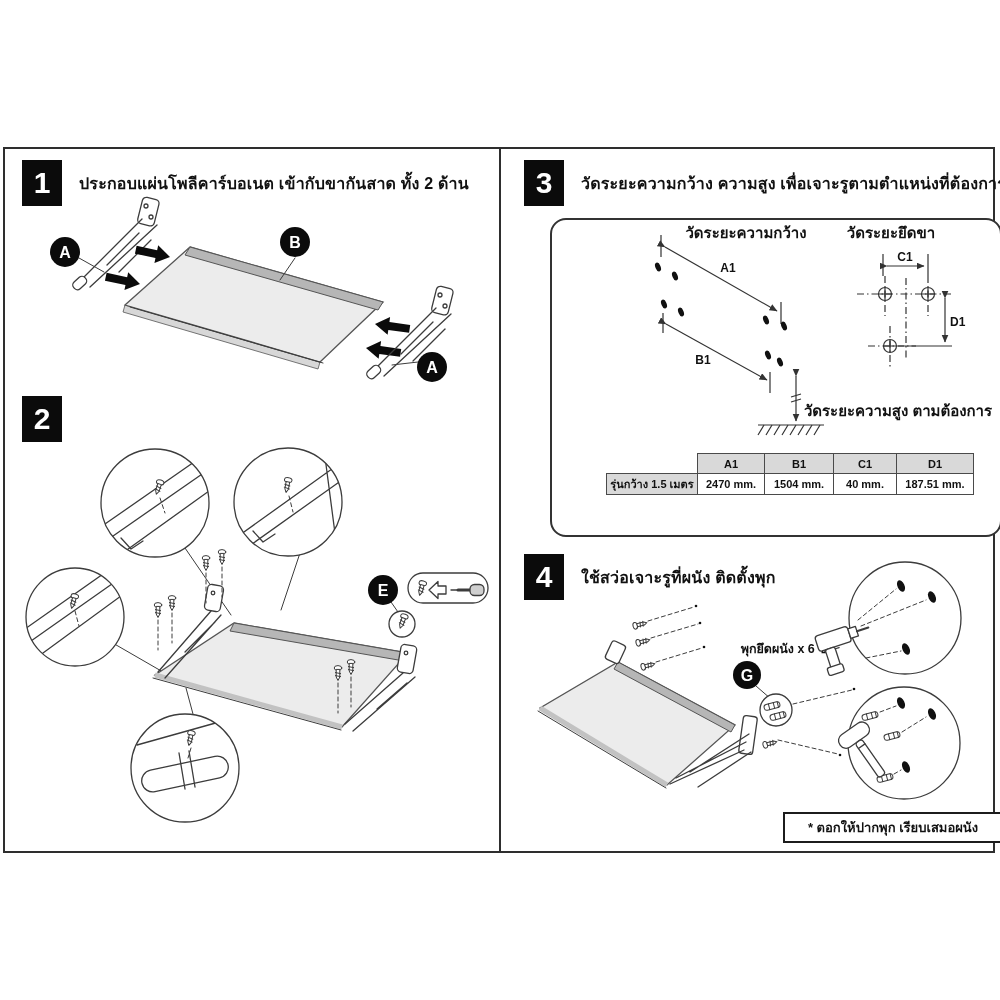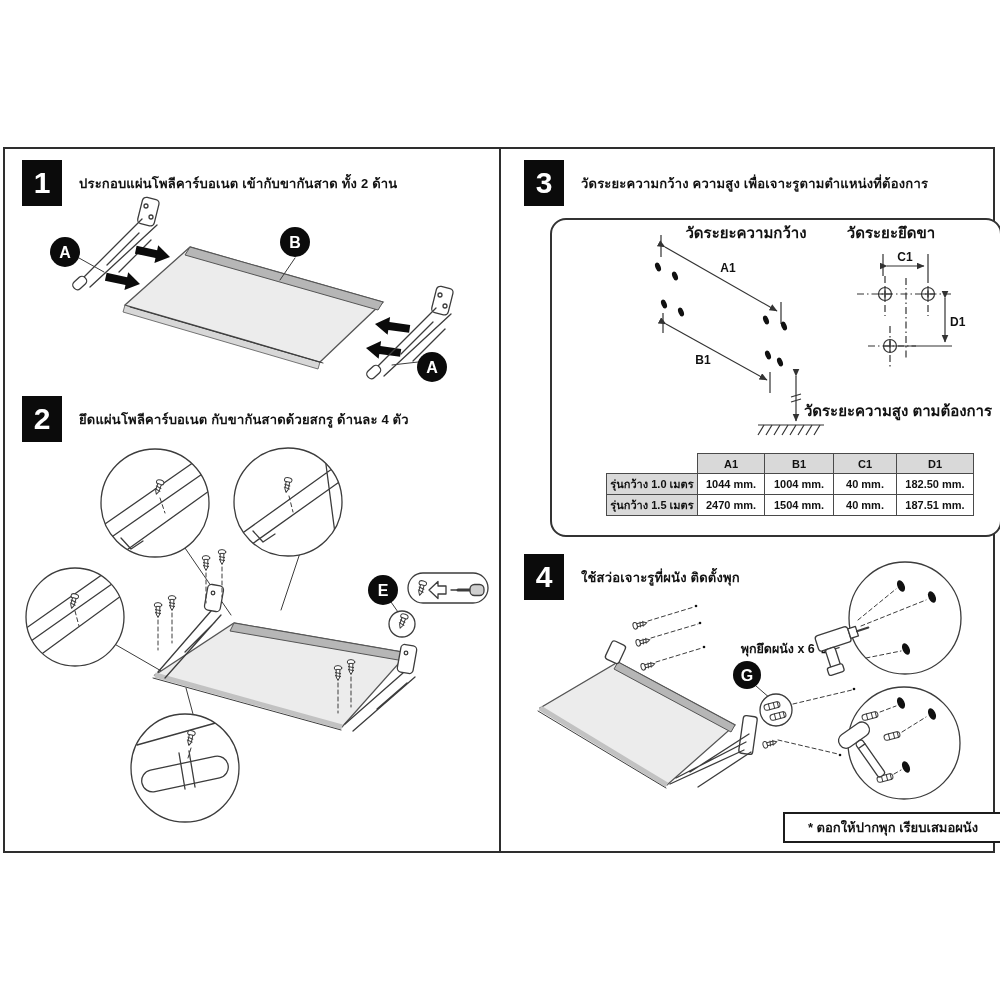--- a/index.html
+++ b/index.html
@@ -4,21 +4,21 @@
 <style>
   html,body{margin:0;padding:0;background:#fff;}
   .page{position:relative;width:1000px;height:1000px;background:#fff;overflow:hidden;
         font-family:"Liberation Sans","DejaVu Sans",sans-serif;color:#111;}
   .frame{position:absolute;left:3px;top:147px;width:992px;height:706px;
          border:2px solid #2e2e2e;box-sizing:border-box;background:#fff;}
   .divider{position:absolute;left:499px;top:147px;width:2px;height:706px;background:#2e2e2e;}
   .step-header{position:absolute;display:flex;align-items:center;gap:17px;z-index:5;}
   .step-badge{width:40px;height:46px;background:#0b0b0b;color:#fff;font-size:30px;font-weight:bold;
               display:flex;align-items:center;justify-content:center;flex:0 0 auto;}
-  .step-title{margin:0;font-size:13px;font-weight:bold;letter-spacing:.2px;white-space:nowrap;}
+  .step-title{margin:0;font-size:16px;font-weight:bold;letter-spacing:.2px;white-space:nowrap;}
   #h1{left:22px;top:160px;} #h2{left:22px;top:396px;} #h3{left:524px;top:160px;} #h4{left:524px;top:554px;}
   .abs{position:absolute;}
   
   .measure-box{position:absolute;left:550px;top:218px;width:452px;height:319px;border:2px solid #333;
                border-radius:16px;box-sizing:border-box;background:#fff;}
   
   .dim-table{position:absolute;left:54px;top:233px;border-collapse:collapse;
              font-size:11px;font-weight:bold;color:#111;}
   .dim-table th,.dim-table td{border:1.3px solid #4a4a4a;text-align:center;padding:1px 3px;height:17px;}
   .dim-table th{background:#d9d9d9;}
@@ -111,21 +111,20 @@
     </g>
     <line class="ln thin" x1="388" y1="167" x2="362" y2="170"></line>
     <g transform="translate(402,172)">
       <circle r="15" class="blk"></circle>
         <text class="circ-letter" y="5.5">A</text>
     </g>
   </svg>
 
   <div class="step-header" id="h2">
     <div class="step-badge">2</div>
-    <h2 class="step-title">ยึดแผ่นโพลีคาร์บอเนต กับขากันสาดด้วยสกรู ด้านละ 4 ตัว</h2>
   </div>
 
   <svg class="abs" style="left:25px;top:445px;" width="470" height="395" viewBox="0 0 470 395">
     <defs>
       <g id="screw2" class="ln thin">
         <ellipse class="fw" cx="0" cy="-7" rx="3.8" ry="2.4"></ellipse>
         <path class="fw" d="M-1.8,-5.2 L-1.8,2 L0,5.5 L1.8,2 L1.8,-5.2 Z"></path>
         <path d="M-2.6,-2.4 L2.6,-1.4 M-2.6,0.6 L2.6,1.6"></path>
       </g>
       <clipPath id="cp1">
@@ -300,27 +299,20 @@
         <tr>
           <th class="corner"></th>
           <th class="c-a1">A1</th>
           <th class="c-b1">B1</th>
           <th class="c-c1">C1</th>
           <th class="c-d1">D1</th>
         </tr>
       </thead>
       <tbody>
         <tr>
-          <td class="rowlabel">รุ่นกว้าง 1.0 เมตร</td>
-          <td>1044 mm.</td>
-          <td>1004 mm.</td>
-          <td>40 mm.</td>
-          <td>182.50 mm.</td>
-        </tr>
-        <tr>
           <td class="rowlabel">รุ่นกว้าง 1.5 เมตร</td>
           <td>2470 mm.</td>
           <td>1504 mm.</td>
           <td>40 mm.</td>
           <td>187.51 mm.</td>
         </tr>
       </tbody>
     </table>
   </div>
 

